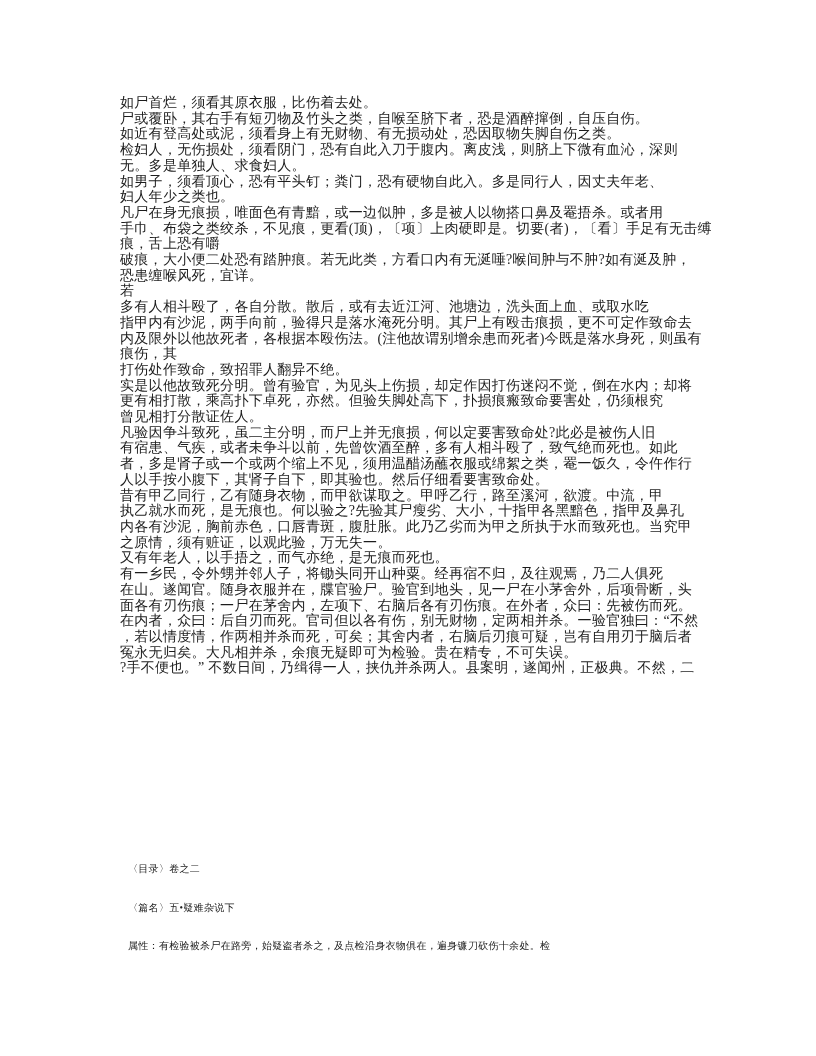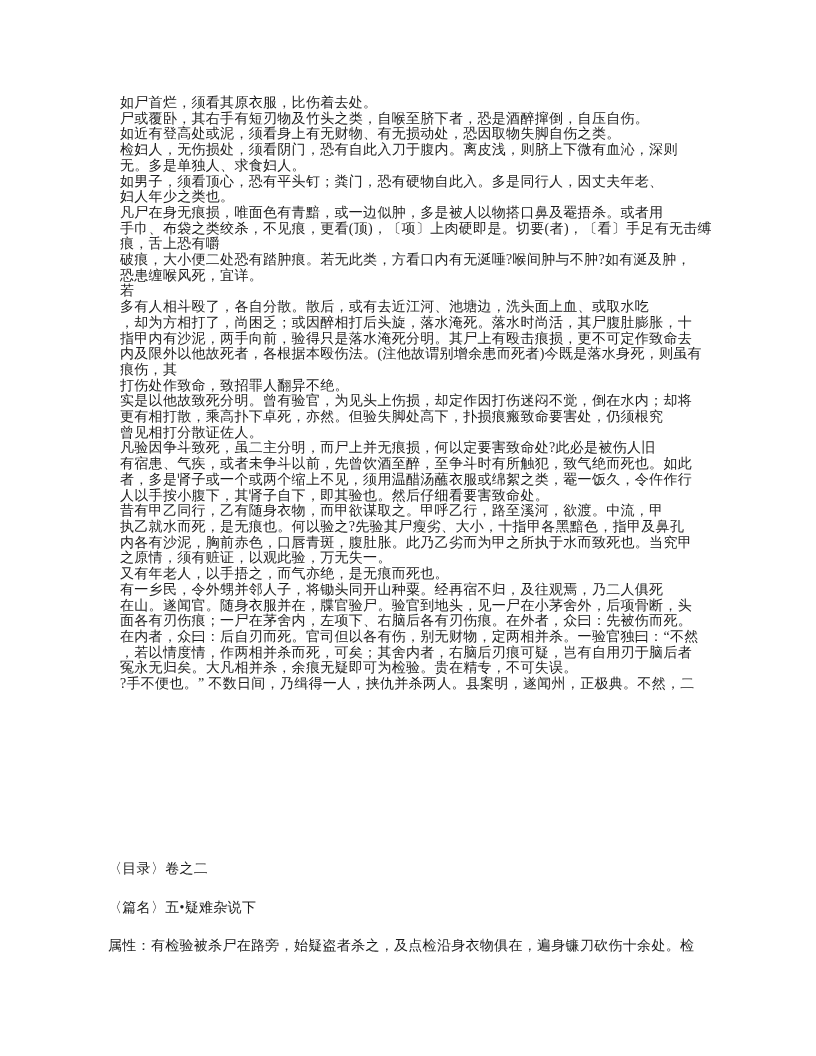--- a/index.html
+++ b/index.html
@@ -24,22 +24,22 @@
     width: 610px;
   }
   .text-line {
     font-size: 14px;
     line-height: 15.7px;
     white-space: nowrap;
     letter-spacing: 0.3px;
   }
   .footer-line {
     position: absolute;
-    left: 108px;
-    font-size: 14px;
+    left: 128px;
+    font-size: 10px;
     line-height: 15.7px;
     white-space: nowrap;
     letter-spacing: 0.3px;
   }
   .catalog-line   { top: 861px; }
   .section-title  { top: 900px; }
   .attribute-line { top: 938px; }
 </style>
 </head>
 <body>
@@ -54,30 +54,29 @@
       <div class="text-line">无。多是单独人、求食妇人。</div>
       <div class="text-line">如男子，须看顶心，恐有平头钉；粪门，恐有硬物自此入。多是同行人，因丈夫年老、</div>
       <div class="text-line">妇人年少之类也。</div>
       <div class="text-line">凡尸在身无痕损，唯面色有青黯，或一边似肿，多是被人以物搭口鼻及罨捂杀。或者用</div>
       <div class="text-line">手巾、布袋之类绞杀，不见痕，更看(顶)，〔项〕上肉硬即是。切要(者)，〔看〕手足有无击缚</div>
       <div class="text-line">痕，舌上恐有嚼</div>
       <div class="text-line">破痕，大小便二处恐有踏肿痕。若无此类，方看口内有无涎唾?喉间肿与不肿?如有涎及肿，</div>
       <div class="text-line">恐患缠喉风死，宜详。</div>
       <div class="text-line">若</div>
       <div class="text-line">多有人相斗殴了，各自分散。散后，或有去近江河、池塘边，洗头面上血、或取水吃</div>
-      <div class="text-line">，却为方相打了，尚困乏；或因醉相打后头旋，落水淹死。落水时尚活，其尸腹肚膨胀，十</div>
       <div class="text-line">指甲内有沙泥，两手向前，验得只是落水淹死分明。其尸上有殴击痕损，更不可定作致命去</div>
       <div class="text-line">内及限外以他故死者，各根据本殴伤法。(注他故谓别增余患而死者)今既是落水身死，则虽有</div>
       <div class="text-line">痕伤，其</div>
       <div class="text-line">打伤处作致命，致招罪人翻异不绝。</div>
       <div class="text-line">实是以他故致死分明。曾有验官，为见头上伤损，却定作因打伤迷闷不觉，倒在水内；却将</div>
       <div class="text-line">更有相打散，乘高扑下卓死，亦然。但验失脚处高下，扑损痕瘢致命要害处，仍须根究</div>
       <div class="text-line">曾见相打分散证佐人。</div>
       <div class="text-line">凡验因争斗致死，虽二主分明，而尸上并无痕损，何以定要害致命处?此必是被伤人旧</div>
-      <div class="text-line">有宿患、气疾，或者未争斗以前，先曾饮酒至醉，至争斗时有所触犯，致气绝而死也。如此</div>
+      <div class="text-line">有宿患、气疾，或者未争斗以前，先曾饮酒至醉，多有人相斗殴了，致气绝而死也。如此</div>
       <div class="text-line">者，多是肾子或一个或两个缩上不见，须用温醋汤蘸衣服或绵絮之类，罨一饭久，令仵作行</div>
       <div class="text-line">人以手按小腹下，其肾子自下，即其验也。然后仔细看要害致命处。</div>
       <div class="text-line">昔有甲乙同行，乙有随身衣物，而甲欲谋取之。甲呼乙行，路至溪河，欲渡。中流，甲</div>
       <div class="text-line">执乙就水而死，是无痕也。何以验之?先验其尸瘦劣、大小，十指甲各黑黯色，指甲及鼻孔</div>
       <div class="text-line">内各有沙泥，胸前赤色，口唇青斑，腹肚胀。此乃乙劣而为甲之所执于水而致死也。当究甲</div>
       <div class="text-line">之原情，须有赃证，以观此验，万无失一。</div>
       <div class="text-line">又有年老人，以手捂之，而气亦绝，是无痕而死也。</div>
       <div class="text-line">有一乡民，令外甥并邻人子，将锄头同开山种粟。经再宿不归，及往观焉，乃二人俱死</div>
       <div class="text-line">在山。遂闻官。随身衣服并在，牒官验尸。验官到地头，见一尸在小茅舍外，后项骨断，头</div>
       <div class="text-line">面各有刃伤痕；一尸在茅舍内，左项下、右脑后各有刃伤痕。在外者，众曰：先被伤而死。</div>

